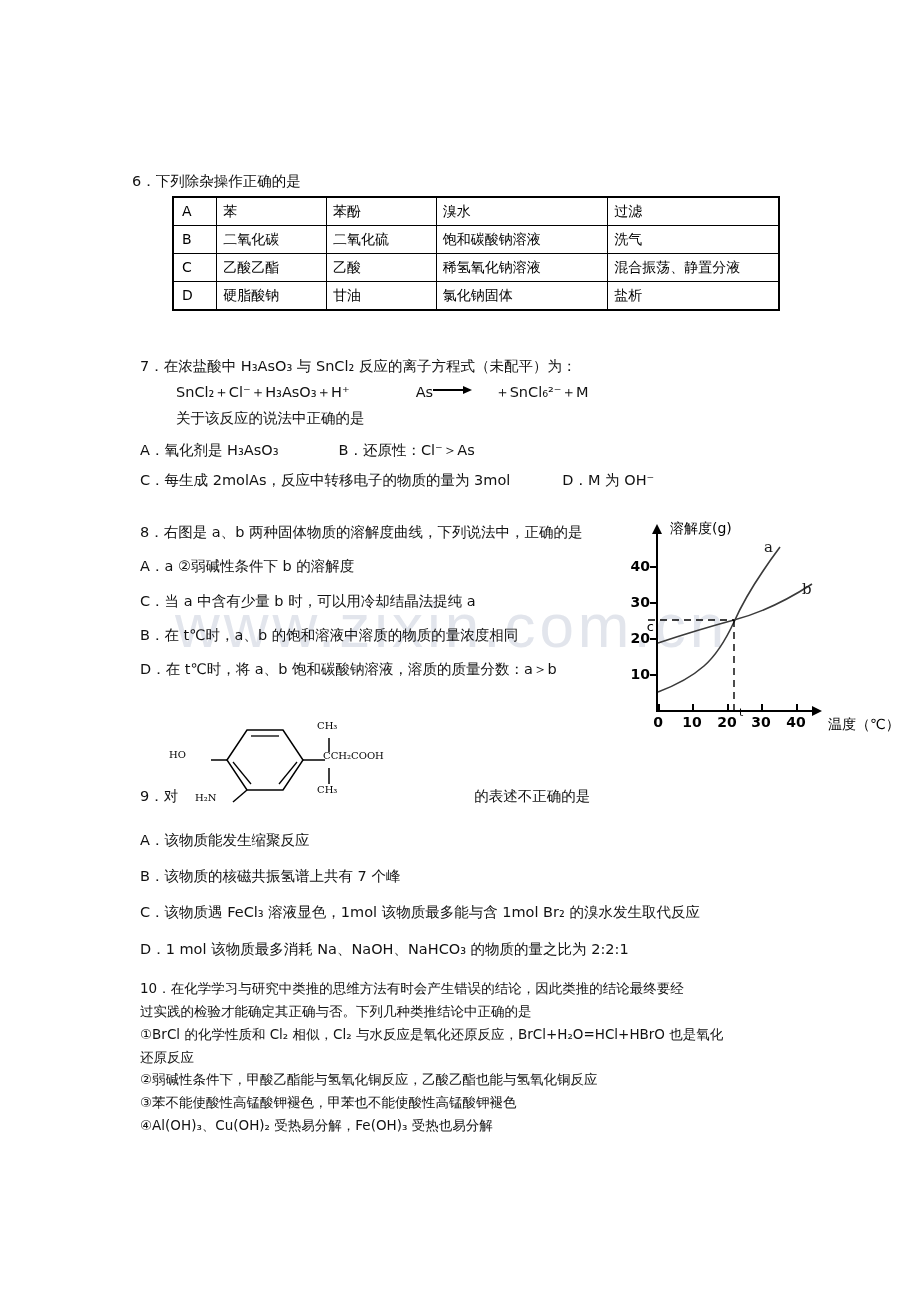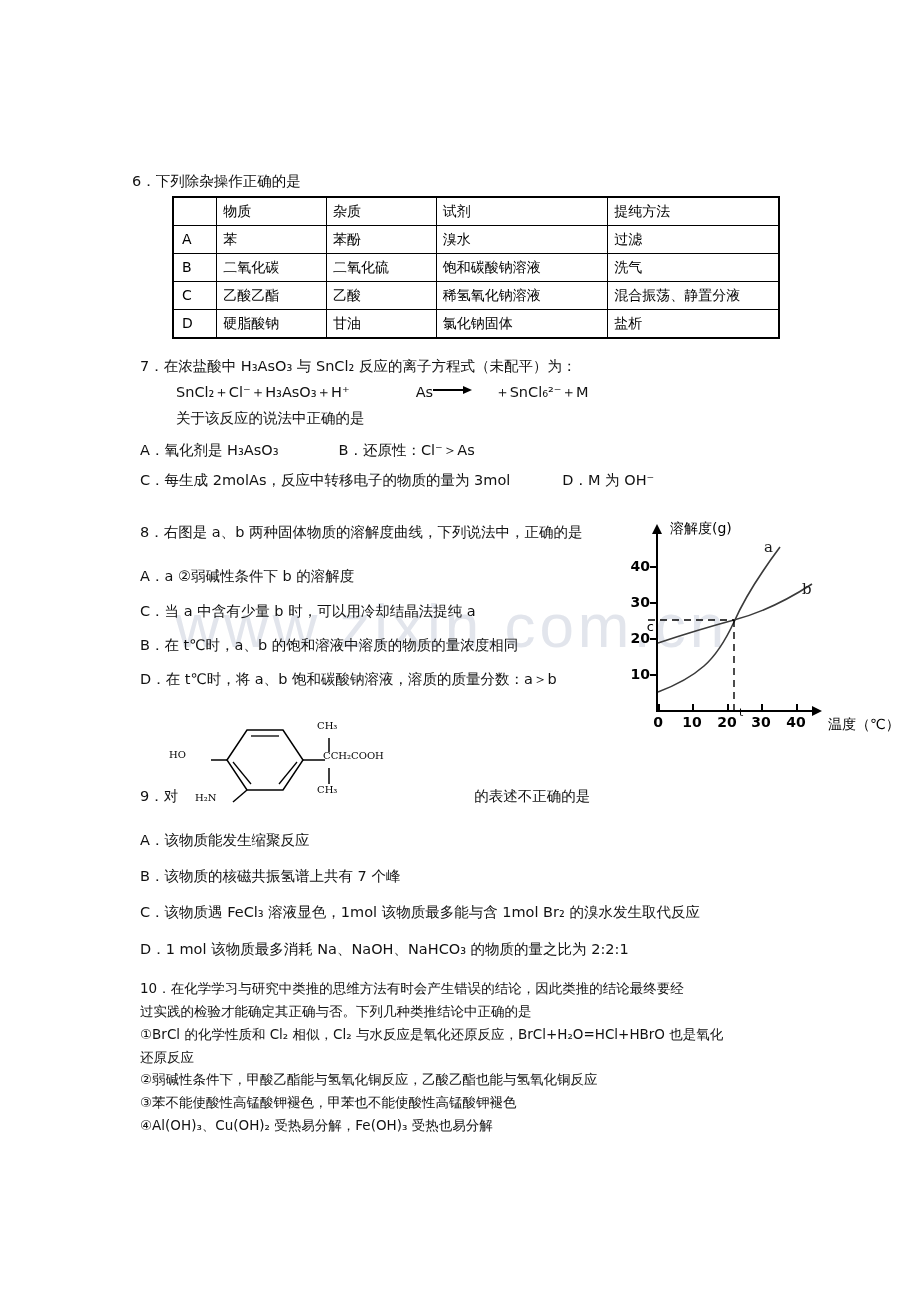--- a/index.html
+++ b/index.html
@@ -100,21 +100,21 @@
   }
   .q7 .l3 { position: absolute; left: 36px; top: 52px; white-space: nowrap; }
   .q7 .l4 { position: absolute; left: 0; top: 84px; white-space: nowrap; text-align: center; }
   .q7 .l4 .bgap { display: inline-block; width: 60px; }
   .q7 .l5 { position: absolute; left: 0; top: 114px; white-space: nowrap; }
   .q7 .l5 .dgap { display: inline-block; width: 52px; }
 
   
   .q8 { left: 140px; top: 520px; width: 470px; }
   .q8 .line { margin-bottom: 11px; white-space: nowrap; }
-  .q8 .stem2 { white-space: normal; width: 468px; line-height: 1.75; margin-bottom: 20px; }
+  .q8 .stem2 { white-space: normal; width: 468px; line-height: 1.75; margin-bottom: 10px; }
 
   
   .chart {
     position: absolute;
     left: 612px;
     top: 518px;
     width: 300px;
     height: 230px;
   }
   .chart .axis-v {
@@ -204,27 +204,20 @@
   <div class="watermark">www.zixin.com.cn</div>
 
   <div class="content">
 
     <div class="q q6-title">
       <span class="qnum">6．</span><span>下列除杂操作正确的是</span>
     </div>
 
     <table class="dz">
       <tbody>
-          <tr>
-        <td class="c0"></td>
-        <td class="c1">物质</td>
-        <td class="c2">杂质</td>
-        <td class="c3">试剂</td>
-        <td class="c4">提纯方法</td>
-      </tr>
       <tr>
         <td class="c0">A</td>
         <td class="c1">苯</td>
         <td class="c2">苯酚</td>
         <td class="c3">溴水</td>
         <td class="c4">过滤</td>
       </tr>
       <tr>
         <td class="c0">B</td>
         <td class="c1">二氧化碳</td>

